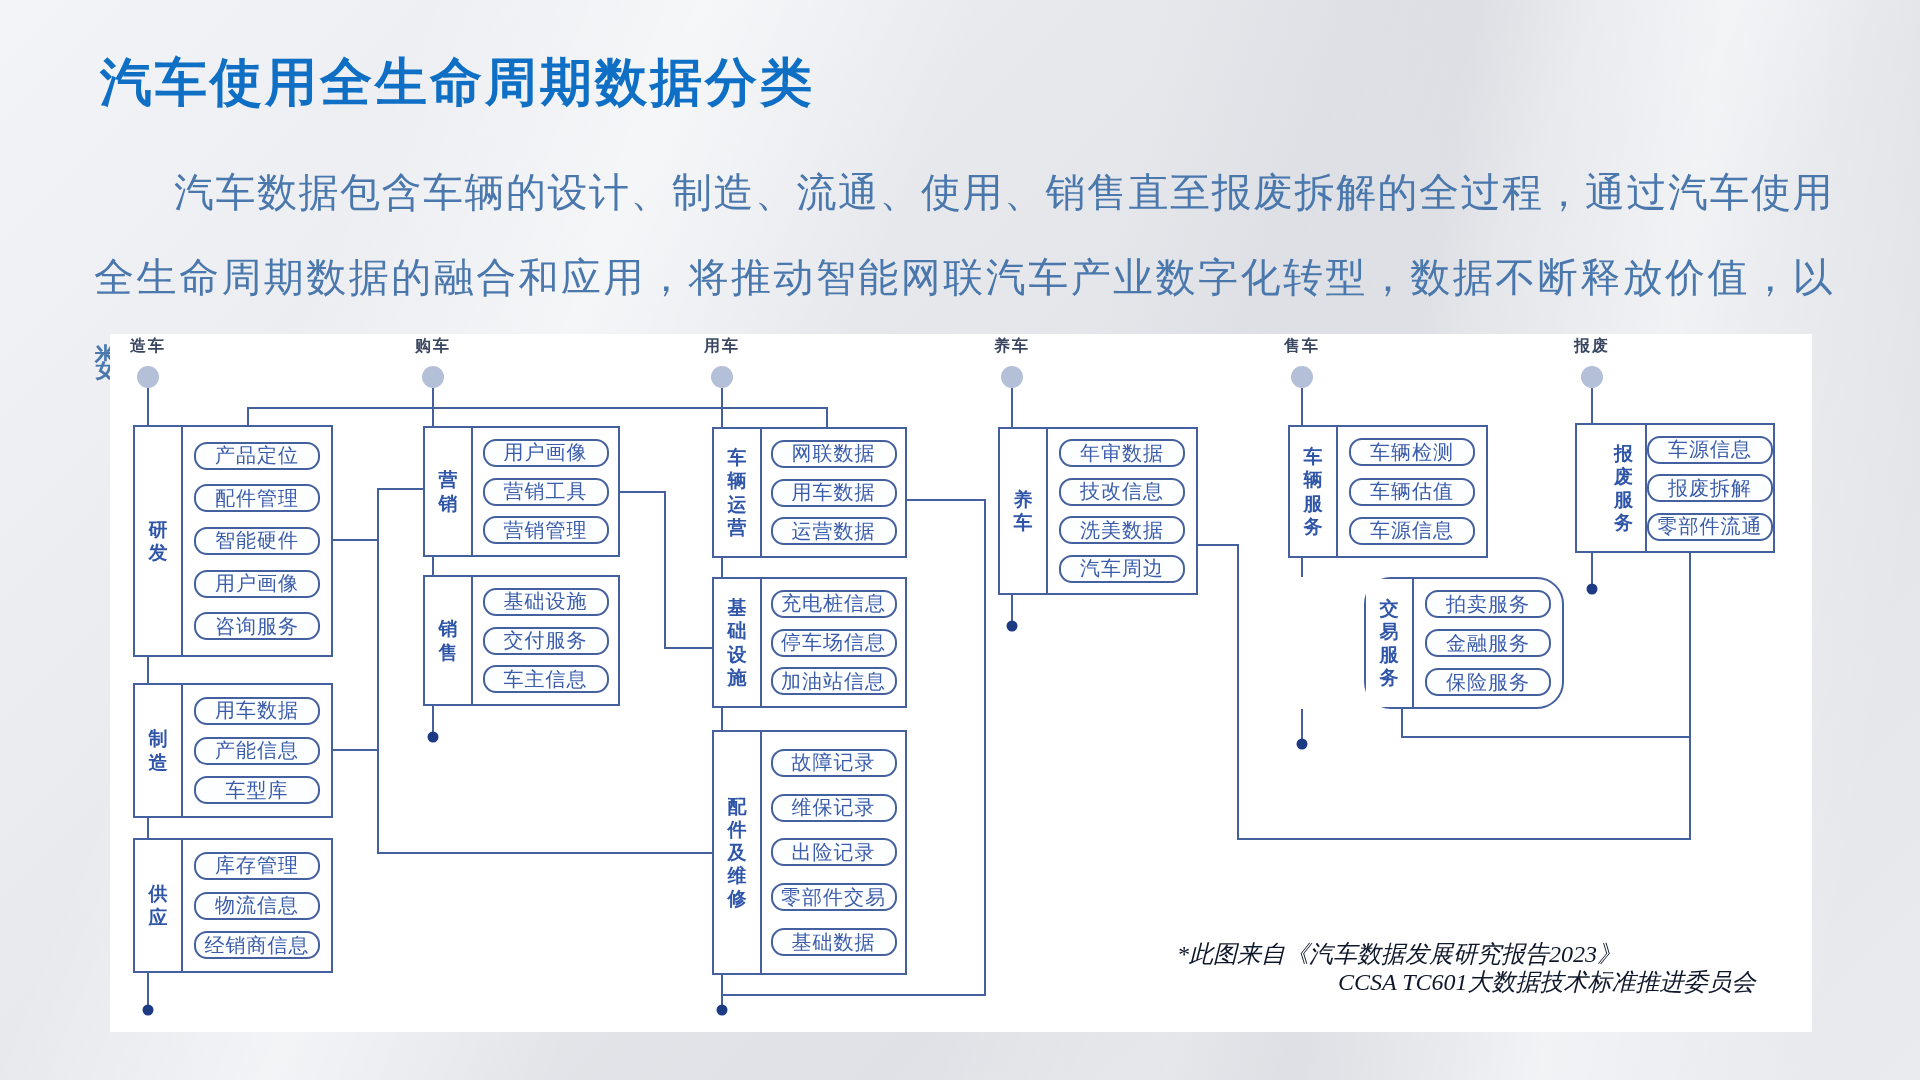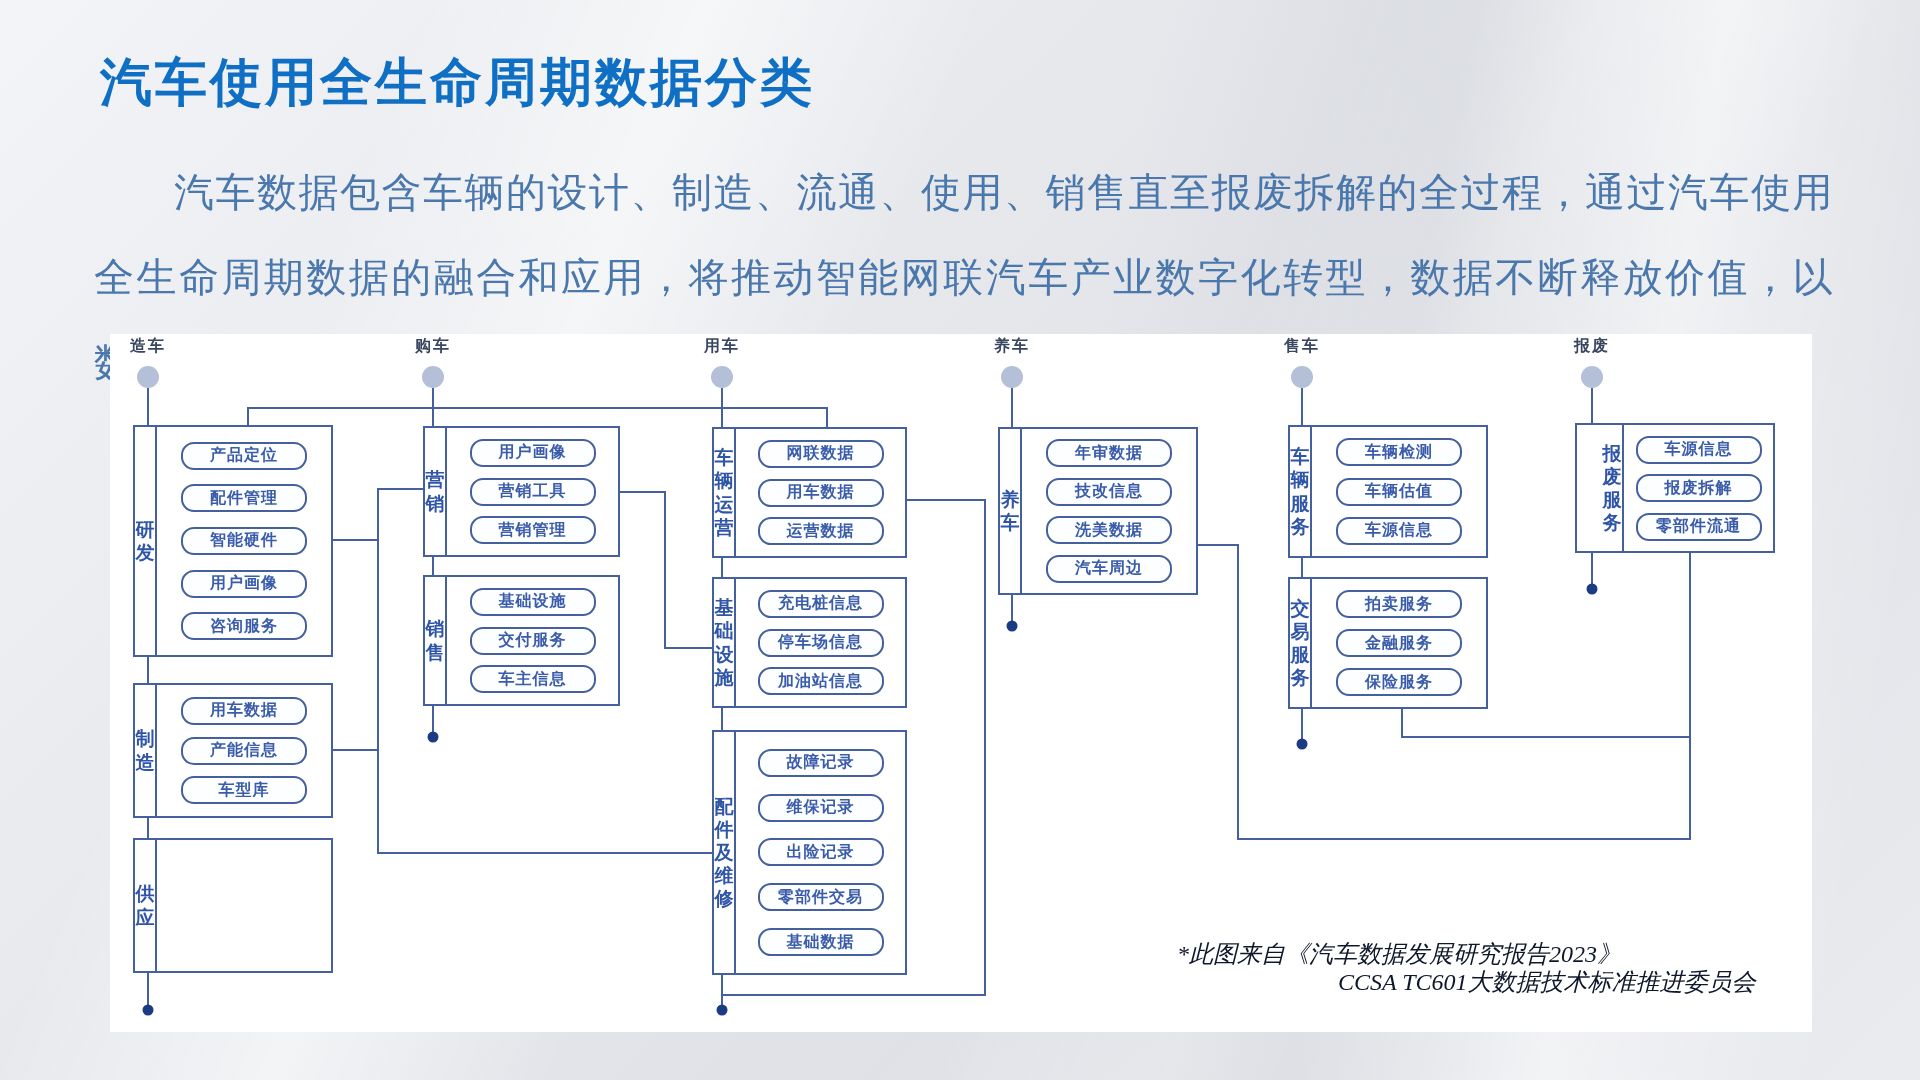--- a/index.html
+++ b/index.html
@@ -32,32 +32,32 @@
   }
   .stage-circle{
     position:absolute;z-index:2;width:22px;height:22px;border-radius:50%;
     background:#b4c0d8;
   }
   .group{
     position:absolute;z-index:2;display:flex;background:#ffffff;
     border:2px solid #44609e;box-sizing:border-box;
   }
   .spine{
-    width:22px;border-right:2px solid #44609e;display:flex;align-items:center;justify-content:center;
+    width:48px;border-right:2px solid #44609e;display:flex;align-items:center;justify-content:center;
     box-sizing:border-box;background:#ffffff;
   }
   .spine-text{
     width:22px;line-height:1.22;text-align:center;word-break:break-all;
     font-size:19px;font-weight:bold;color:#2f55a8;
   }
   .items{flex:1;display:flex;flex-direction:column;justify-content:space-evenly;align-items:center;}
   .item{
     width:126px;height:28px;border:2px solid #44609e;border-radius:13px;background:#fdfeff;
     display:flex;align-items:center;justify-content:center;box-sizing:border-box;
-    font-size:16px;font-weight:700;color:#3a5cab;letter-spacing:1px;white-space:nowrap;
+    font-size:20px;font-weight:400;color:#3a5cab;letter-spacing:1px;white-space:nowrap;
   }
   .footnote{position:absolute;z-index:3;font-family:Liberation Serif, serif;font-style:italic;font-size:24px;color:#0f172a;white-space:nowrap;}
   .footnote-line1{position:absolute;left:1177px;top:938px;}
   .footnote-line2{position:absolute;left:1338px;top:966px;}
 </style>
 </head>
 <body>
 
 <div class="slide">
   <div class="streak streak1"></div>
@@ -137,20 +137,25 @@
         <div class="items">
           <div class="item">用车数据</div>
           <div class="item">产能信息</div>
           <div class="item">车型库</div>
         </div>
       </div>
       <div class="group" style="left: 133px; top: 838px; width: 200px; height: 135px;">
         <div class="spine">
           <div class="spine-text">供应</div>
         </div>
+        <div class="items">
+          <div class="item">库存管理</div>
+          <div class="item">物流信息</div>
+          <div class="item">经销商信息</div>
+        </div>
       </div>
       <div class="stage-label" style="left: 415px; top: 336px;">购车</div>
       <div class="stage-circle" style="left: 422px; top: 366px;"></div>
       <div class="group" style="left: 423px; top: 426px; width: 197px; height: 131px;">
         <div class="spine">
           <div class="spine-text">营销</div>
         </div>
         <div class="items">
           <div class="item">用户画像</div>
           <div class="item">营销工具</div>
@@ -219,21 +224,21 @@
       <div class="group" style="left: 1288px; top: 425px; width: 200px; height: 133px;">
         <div class="spine">
           <div class="spine-text">车辆服务</div>
         </div>
         <div class="items">
           <div class="item">车辆检测</div>
           <div class="item">车辆估值</div>
           <div class="item">车源信息</div>
         </div>
       </div>
-      <div class="group" style="left: 1288px; top: 577px; width: 200px; height: 132px;">
+      <div class="group" style="left: 1364px; top: 577px; width: 200px; height: 132px; border-radius: 27px;">
         <div class="spine">
           <div class="spine-text">交易服务</div>
         </div>
         <div class="items">
           <div class="item">拍卖服务</div>
           <div class="item">金融服务</div>
           <div class="item">保险服务</div>
         </div>
       </div>
       <div class="stage-label" style="left: 1574px; top: 336px;">报废</div>

